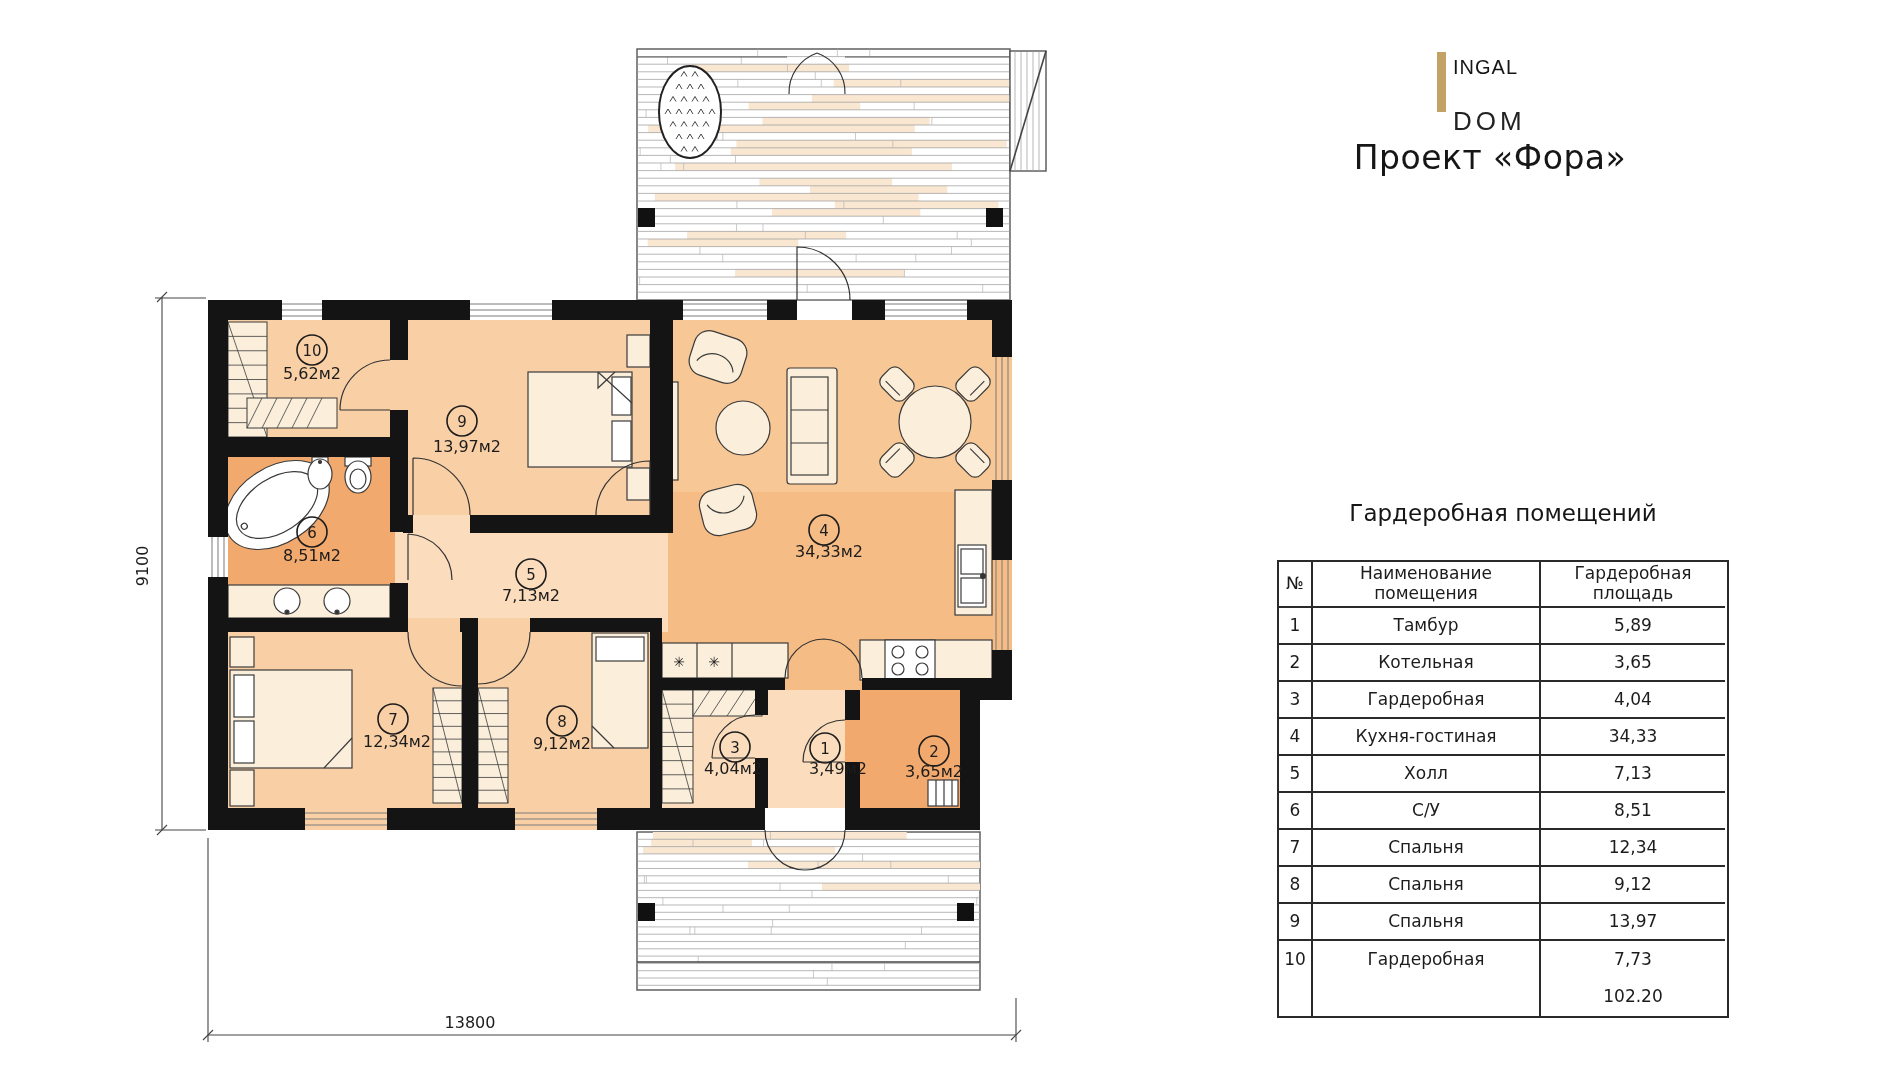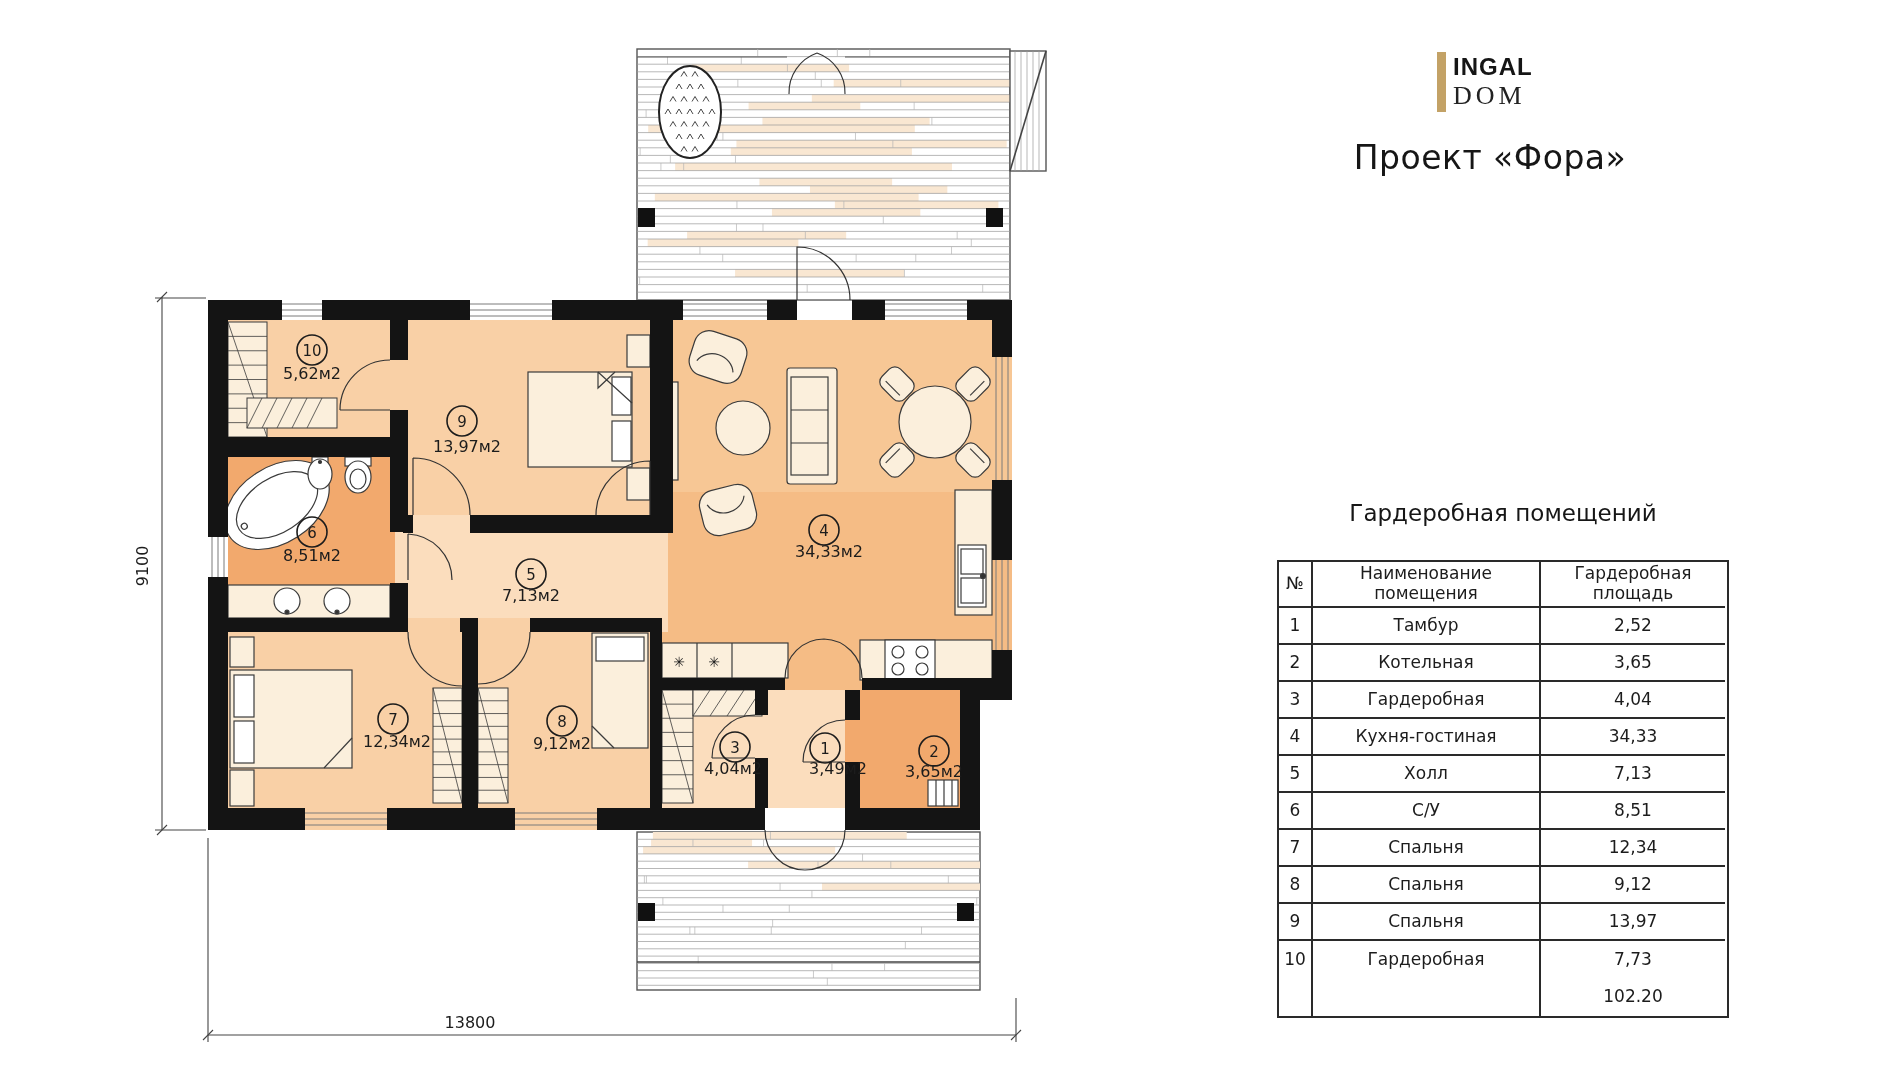--- a/index.html
+++ b/index.html
@@ -4,22 +4,22 @@
 <style>
   html,body{margin:0;padding:0;background:#fff;}
   #canvas{position:relative;width:1890px;height:1080px;background:#fff;overflow:hidden;
           font-family:"DejaVu Sans",sans-serif;color:#1c1c1c;}
   .abs{position:absolute;}
   svg text{font-family:"DejaVu Sans",sans-serif;fill:#1c1c1c;}
 
   
   #logo{left:1437px;top:52px;display:flex;align-items:stretch;}
   #logo-bar{width:9px;height:60px;margin-right:7px;}
-  #logo-line1{font-family:"Liberation Sans",sans-serif;font-weight:700;font-size:24px;letter-spacing:1px;line-height:30px;color:#151515;}
-  #logo-line2{font-family:Liberation Serif, serif;font-weight:400;font-size:26px;letter-spacing:4px;line-height:28px;color:#222;}
+  #logo-line1{font-family:"Liberation Sans",sans-serif;font-weight:400;font-size:20px;letter-spacing:1px;line-height:30px;color:#151515;}
+  #logo-line2{font-family:Liberation Sans, sans-serif;font-weight:400;font-size:26px;letter-spacing:4px;line-height:28px;color:#222;margin-top:25px;}
 
   
   #project-title{left:1255px;top:138px;width:470px;text-align:center;font-size:33px;letter-spacing:.5px;color:#161616;}
 
   
   #legend-title{left:1277px;top:500px;width:452px;text-align:center;font-size:23px;color:#161616;}
   #legend{left:1277px;top:560px;width:452px;border:2px solid #2a2a2a;box-sizing:border-box;}
   .trow{display:grid;grid-template-columns:34px 228px 184px;}
   .tcell{border-right:2px solid #2a2a2a;border-bottom:2px solid #2a2a2a;display:flex;align-items:center;justify-content:center;
          text-align:center;font-size:17px;line-height:1.15;padding:0 4px;box-sizing:border-box;}
@@ -582,21 +582,21 @@
   <div id="legend" class="abs">
     <div class="trow thead">
       <div class="tcell">№</div>
       <div class="tcell">Наименование помещения</div>
       <div class="tcell">Гардеробная площадь</div>
     </div>
     <div id="legend-body" class="tbody">
         <div class="trow">
           <div class="tcell">1</div>
           <div class="tcell">Тамбур</div>
-          <div class="tcell">2,52</div>
+          <div class="tcell">5,89</div>
         </div>
         <div class="trow">
           <div class="tcell">2</div>
           <div class="tcell">Котельная</div>
           <div class="tcell">3,65</div>
         </div>
         <div class="trow">
           <div class="tcell">3</div>
           <div class="tcell">Гардеробная</div>
           <div class="tcell">4,04</div>

